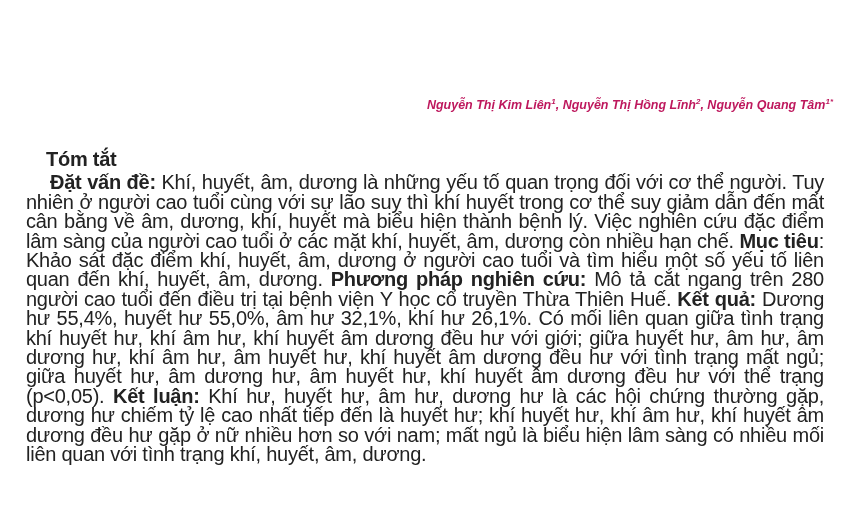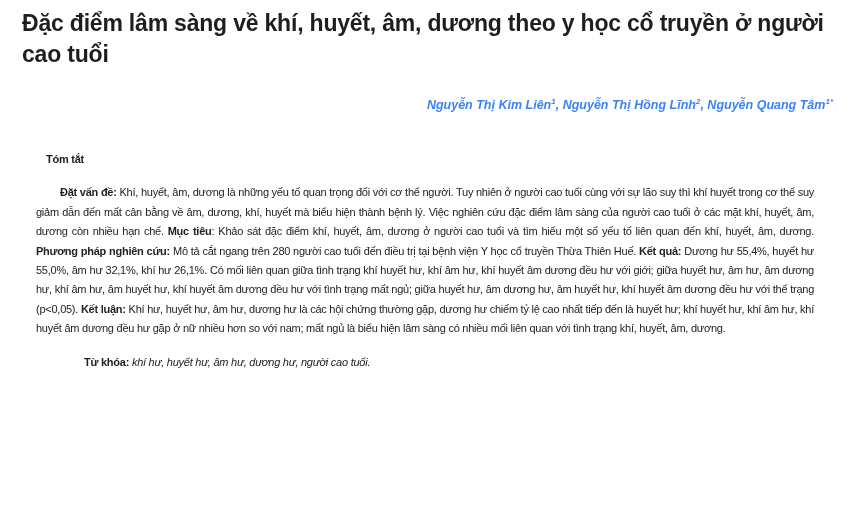--- a/index.html
+++ b/index.html
@@ -11,47 +11,45 @@
   .page { position: relative; width: 855px; height: 507px; }
   .title {
     position: absolute; left: 22px; top: 8px; width: 820px;
     font-family: "Liberation Sans", sans-serif;
     font-weight: bold; font-size: 23px; line-height: 31px;
     color: #1e1e1e; margin: 0; letter-spacing: -0.2px;
   }
   .authors {
     position: absolute; right: 22px; top: 92px;
     text-align: right; font-style: italic;
-    font-size: 12.5px; line-height: 19px; color: #3b82f6;
+    font-size: 12.5px; line-height: 19px; color: #be185d;
   }
   .authors .names { font-weight: bold; }
   .authors sup { font-size: 8px; }
   .abstract {
     position: absolute; left: 22px; top: 150px; width: 806px;
-    font-size: 11px; line-height: 19.4px; color: #222;
+    font-size: 20px; line-height: 19.4px; color: #222;
     text-align: justify; letter-spacing: -0.25px;
   }
   .abstract .heading { font-weight: bold; padding-left: 24px; display: block; }
-  .abstract p { margin: 14px; text-indent: 24px; }
+  .abstract p { margin: 4px; text-indent: 24px; }
   .abstract b { font-weight: bold; }
   .kw { padding-left: 24px; margin: 0; }
   .kw i { font-style: italic; }
 </style>
 </head>
 <body>
 
 <div class="page">
-  <h1 class="title">Đặc điểm lâm sàng về khí, huyết, âm, dương theo y học cổ truyền ở người cao tuổi</h1>
 
   <div class="authors">
     <div class="names">
       <span>Nguyễn Thị Kim Liên</span><sup>1</sup>,
       <span>Nguyễn Thị Hồng Lĩnh</span><sup>2</sup>,
       <span>Nguyễn Quang Tâm</span><sup>1*</sup>
     </div>
   </div>
 
   <div class="abstract">
     <span class="heading">Tóm tắt</span>
     <p><b>Đặt vấn đề:</b><span> Khí, huyết, âm, dương là những yếu tố quan trọng đối với cơ thể người. Tuy nhiên ở người cao tuổi cùng với sự lão suy thì khí huyết trong cơ thể suy giảm dẫn đến mất cân bằng về âm, dương, khí, huyết mà biểu hiện thành bệnh lý. Việc nghiên cứu đặc điểm lâm sàng của người cao tuổi ở các mặt khí, huyết, âm, dương còn nhiều hạn chế. </span><b>Mục tiêu</b><span>: Khảo sát đặc điểm khí, huyết, âm, dương ở người cao tuổi và tìm hiểu một số yếu tố liên quan đến khí, huyết, âm, dương. </span><b>Phương pháp nghiên cứu:</b><span> Mô tả cắt ngang trên 280 người cao tuổi đến điều trị tại bệnh viện Y học cổ truyền Thừa Thiên Huế. </span><b>Kết quả:</b><span> Dương hư 55,4%, huyết hư 55,0%, âm hư 32,1%, khí hư 26,1%. Có mối liên quan giữa tình trạng khí huyết hư, khí âm hư, khí huyết âm dương đều hư với giới; giữa huyết hư, âm hư, âm dương hư, khí âm hư, âm huyết hư, khí huyết âm dương đều hư với tình trạng mất ngủ; giữa huyết hư, âm dương hư, âm huyết hư, khí huyết âm dương đều hư với thể trạng (p&lt;0,05). </span><b>Kết luận:</b><span> Khí hư, huyết hư, âm hư, dương hư là các hội chứng thường gặp, dương hư chiếm tỷ lệ cao nhất tiếp đến là huyết hư; khí huyết hư, khí âm hư, khí huyết âm dương đều hư gặp ở nữ nhiều hơn so với nam; mất ngủ là biểu hiện lâm sàng có nhiều mối liên quan với tình trạng khí, huyết, âm, dương.</span></p>
-    <p class="kw"><b>Từ khóa:</b><i> khí hư, huyết hư, âm hư, dương hư, người cao tuổi.</i></p>
   </div>
 </div>
 
 </body></html>

